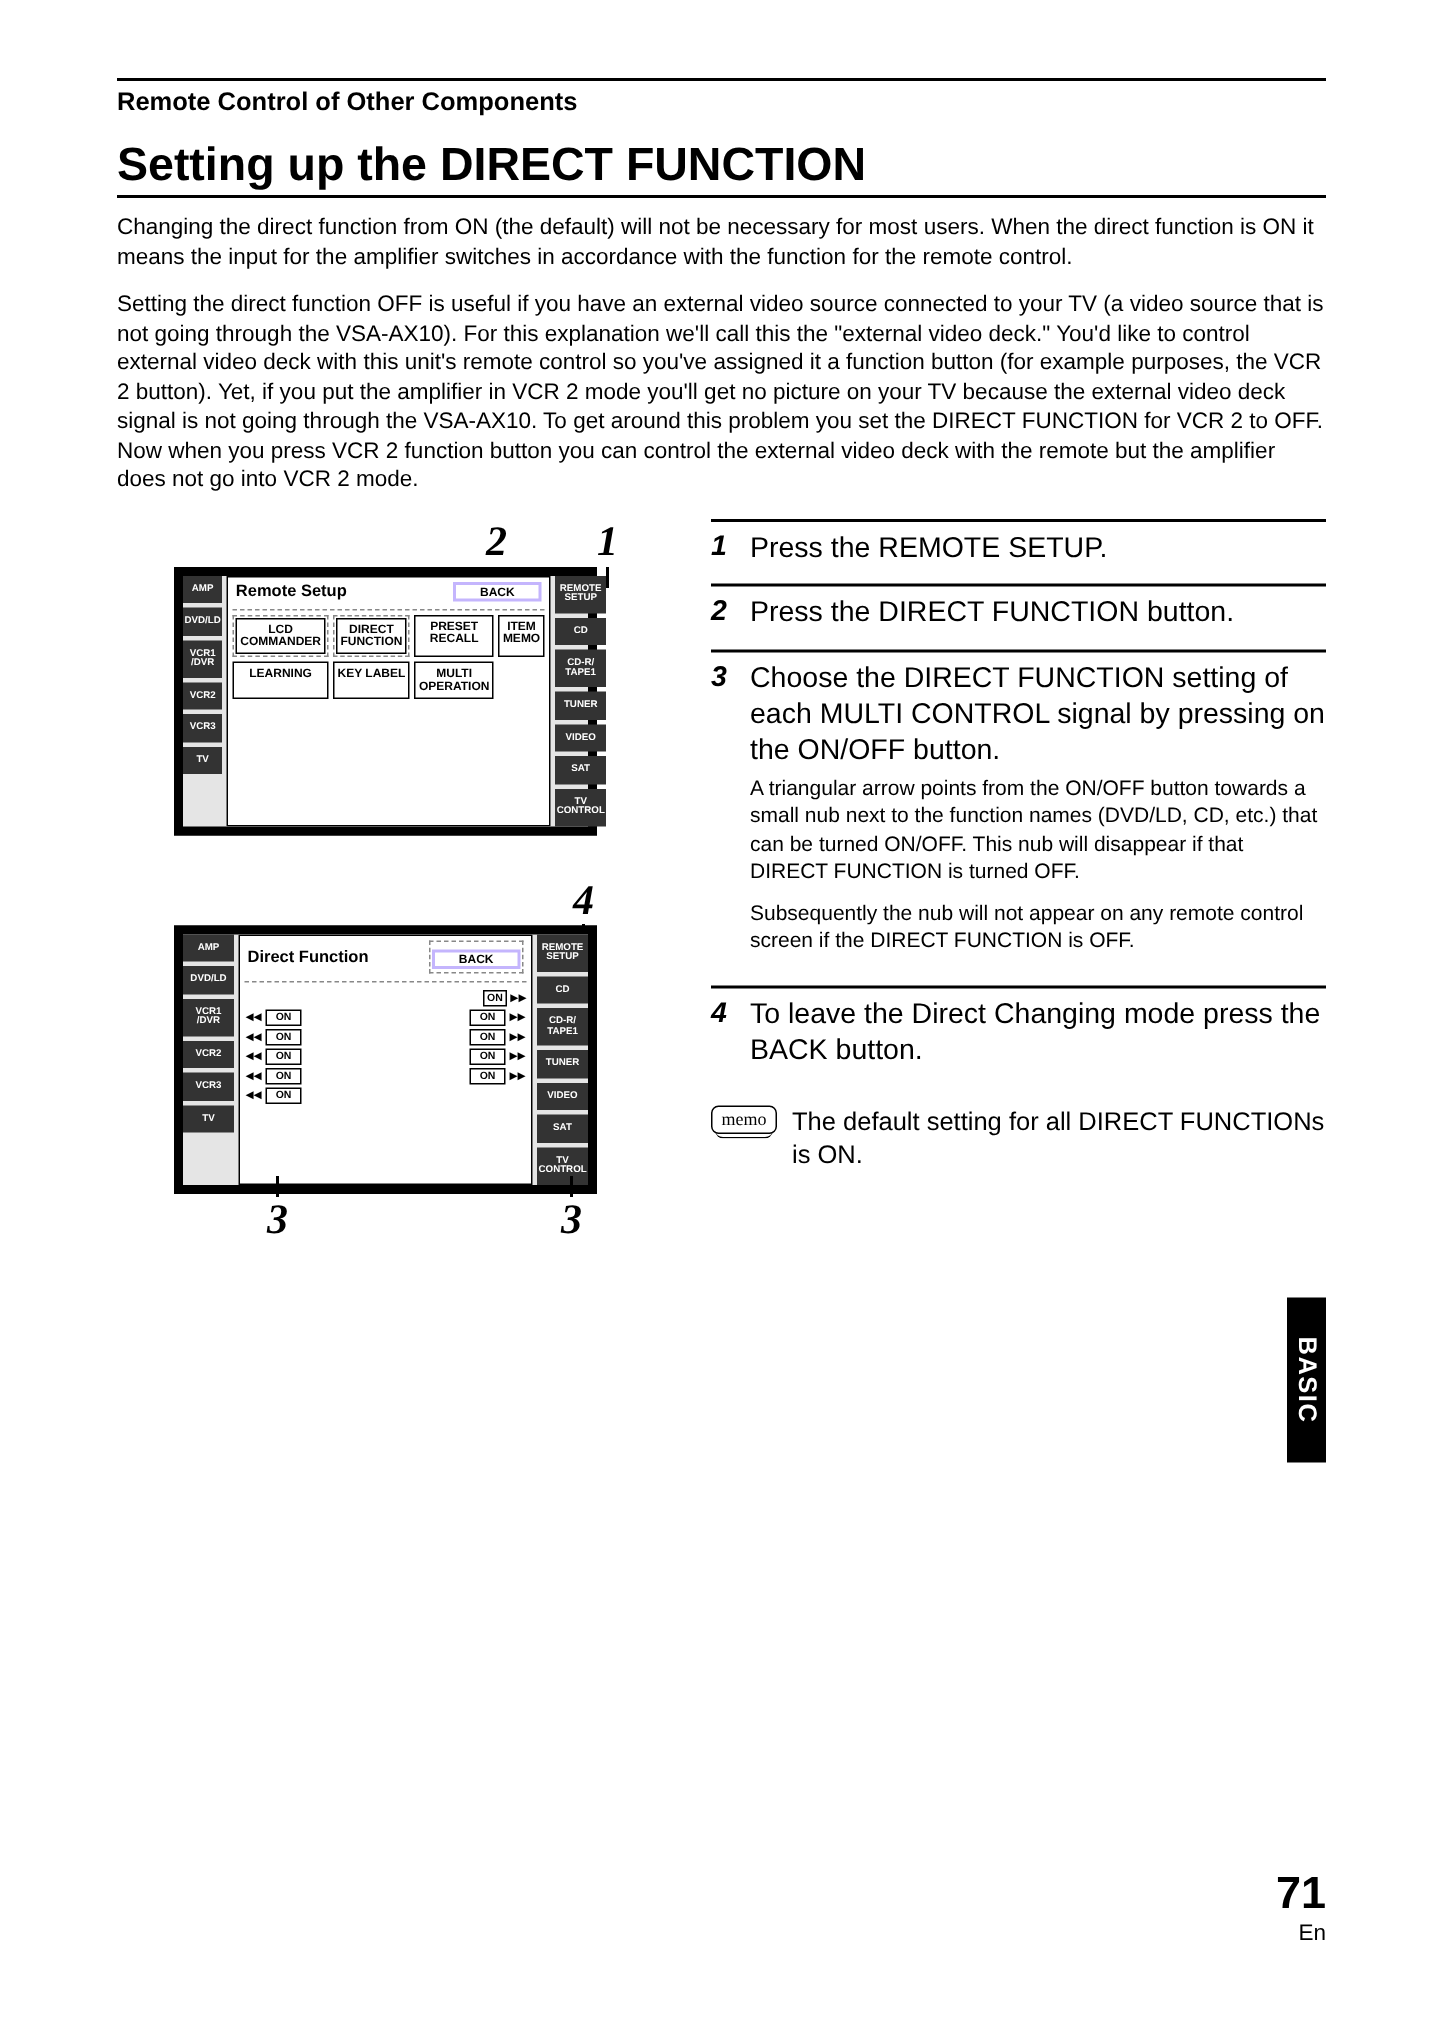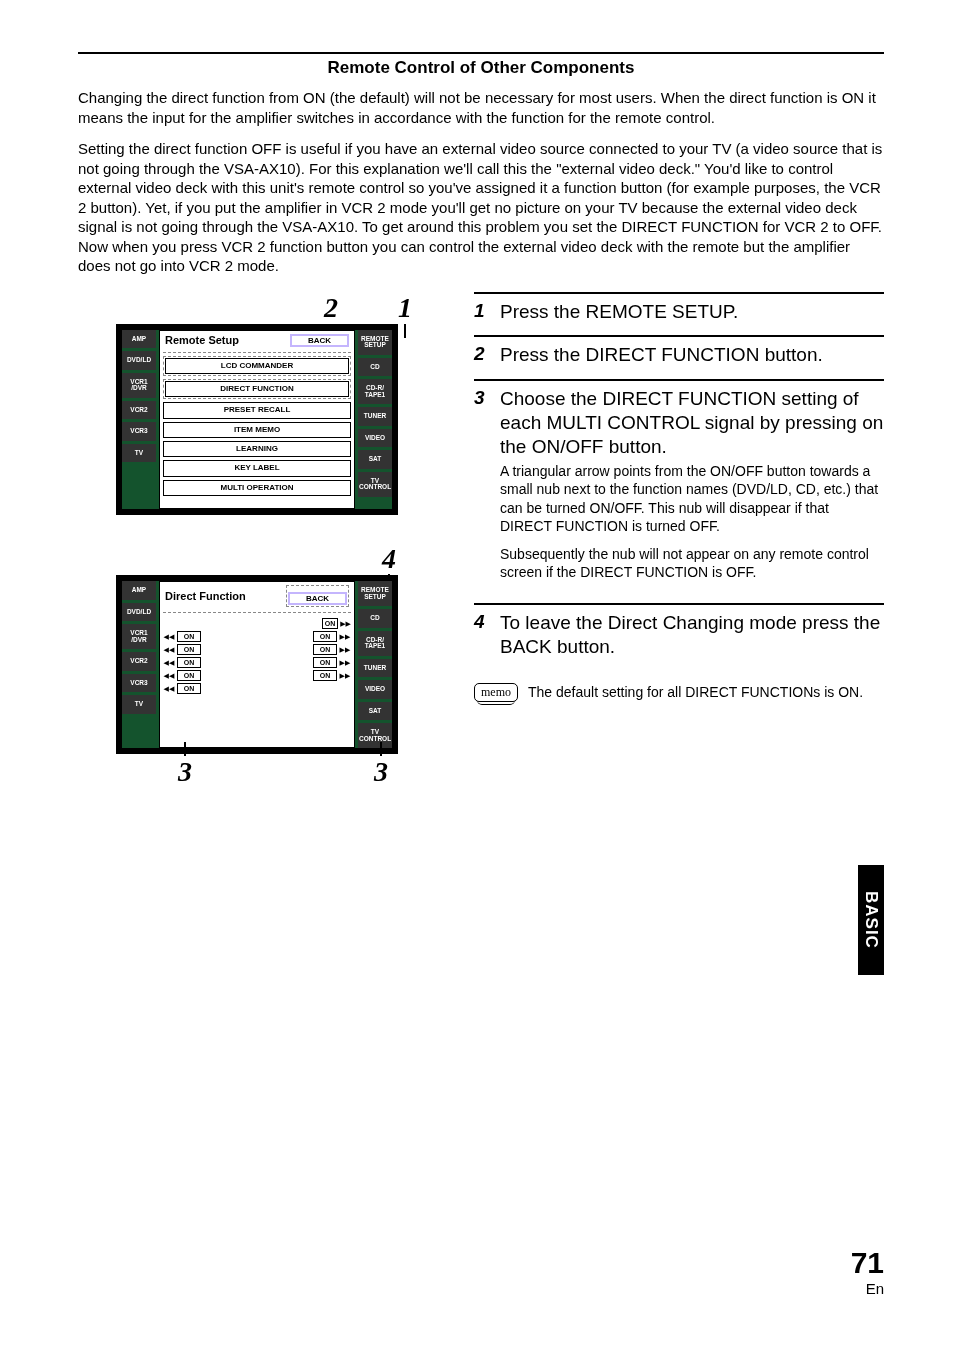--- a/index.html
+++ b/index.html
@@ -10,21 +10,21 @@
   }
   .page {
     width: 954px;
     height: 1348px;
     position: relative;
     box-sizing: border-box;
     padding: 52px 70px 40px 78px;
   }
   .chapter-bar {
     border-top: 2px solid #000;
-    text-align: center;
+    text-align: left;
     padding-top: 4px;
     font-weight: bold;
     font-size: 17px;
   }
   .title {
     font-size: 31px;
     font-weight: 800;
     margin-top: 14px;
     border-bottom: 2px solid #000;
     padding-bottom: 2px;
@@ -77,21 +77,21 @@
     font-family: Liberation Serif, serif;
     position: relative;
   }
   .memo-badge::after{
     content:"";
     position:absolute;
     left:2px; right:2px; bottom:-4px; height:4px;
     border-bottom:1px solid #000;
     border-radius: 0 0 6px 6px;
   }
-  .memo-text { font-size:14px; line-height:1.3; }
+  .memo-text { font-size:17px; line-height:1.3; }
   
   .side-tab {
     position:absolute;
     right:70px;
     top:865px;
     width:26px; height:110px;
     background:#000;
     color:#fff;
     writing-mode: vertical-rl;
     text-orientation: mixed;
@@ -146,21 +146,21 @@
   
   .remote {
     border:2px solid #000;
     background:#000;
     width:270px;
     padding:4px;
     position:relative;
     margin-left:0;
   }
   .remote-inner{
-    background:#14532d;
+    background:#e5e5e5;
     display:flex;
     gap:3px;
     align-items:stretch;
   }
   .lbl-col {
     width:34px;
     display:flex; flex-direction:column; gap:3px;
   }
   .lbl-cell {
     background:#333;
@@ -181,21 +181,21 @@
   }
   .screen-title-row{
     display:flex; justify-content:space-between; align-items:center;
     padding:0 2px 2px 2px;
   }
   .screen-title{ font-weight:bold; font-size:11px; }
   .back-btn{
     border:2px solid #c4b5fd; font-size:8px; padding:0 16px; font-weight:bold;
   }
   .screen-grid{
-    display:grid; grid-template-columns:1fr; gap:3px;
+    display:grid; grid-template-columns:1fr 1fr 1fr 1fr; gap:3px;
     border-top:1px dashed #888;
     padding-top:3px;
   }
   .menu-btn{
     border:1px solid #000; font-size:8px; font-weight:bold;
     text-align:center; padding:3px 2px; line-height:1.05;
     background:#fff;
   }
   .menu-btn.empty{ border:none; background:transparent; }
   
@@ -210,20 +210,21 @@
   .df-nav{ font-size:7px; text-align:center; line-height:1; }
   .df-on { border:1px solid #000; font-size:7px; font-weight:bold; text-align:center; padding:1px 2px; }
   .dashed-box{ border:1px dashed #888; padding:1px; }
   .df-full{ grid-column:1/4; display:grid; grid-template-columns:12px 24px 1fr 24px 12px; gap:2px; align-items:center; }
 </style>
 </head>
 <body>
 
 <div class="page">
   <div class="chapter-bar">Remote Control of Other Components</div>
+  <div class="title">Setting up the DIRECT FUNCTION</div>
 
   <div class="intro">
     <p>Changing the direct function from ON (the default) will not be necessary for most users. When the direct function is ON it means the input for the amplifier switches in accordance with the function for the remote control.</p>
     <p>Setting the direct function OFF is useful if you have an external video source connected to your TV (a video source that is not going through the VSA-AX10). For this explanation we'll call this the "external video deck." You'd like to control external video deck with this unit's remote control so you've assigned it a function button (for example purposes, the VCR 2 button). Yet, if you put the amplifier in VCR 2 mode you'll get no picture on your TV because the external video deck signal is not going through the VSA-AX10. To get around this problem you set the DIRECT FUNCTION for VCR 2 to OFF. Now when you press VCR 2 function button you can control the external video deck with the remote but the amplifier does not go into VCR 2 mode.</p>
   </div>
 
   <div class="cols">
 
     <div class="col-left">
       <div class="figs">

